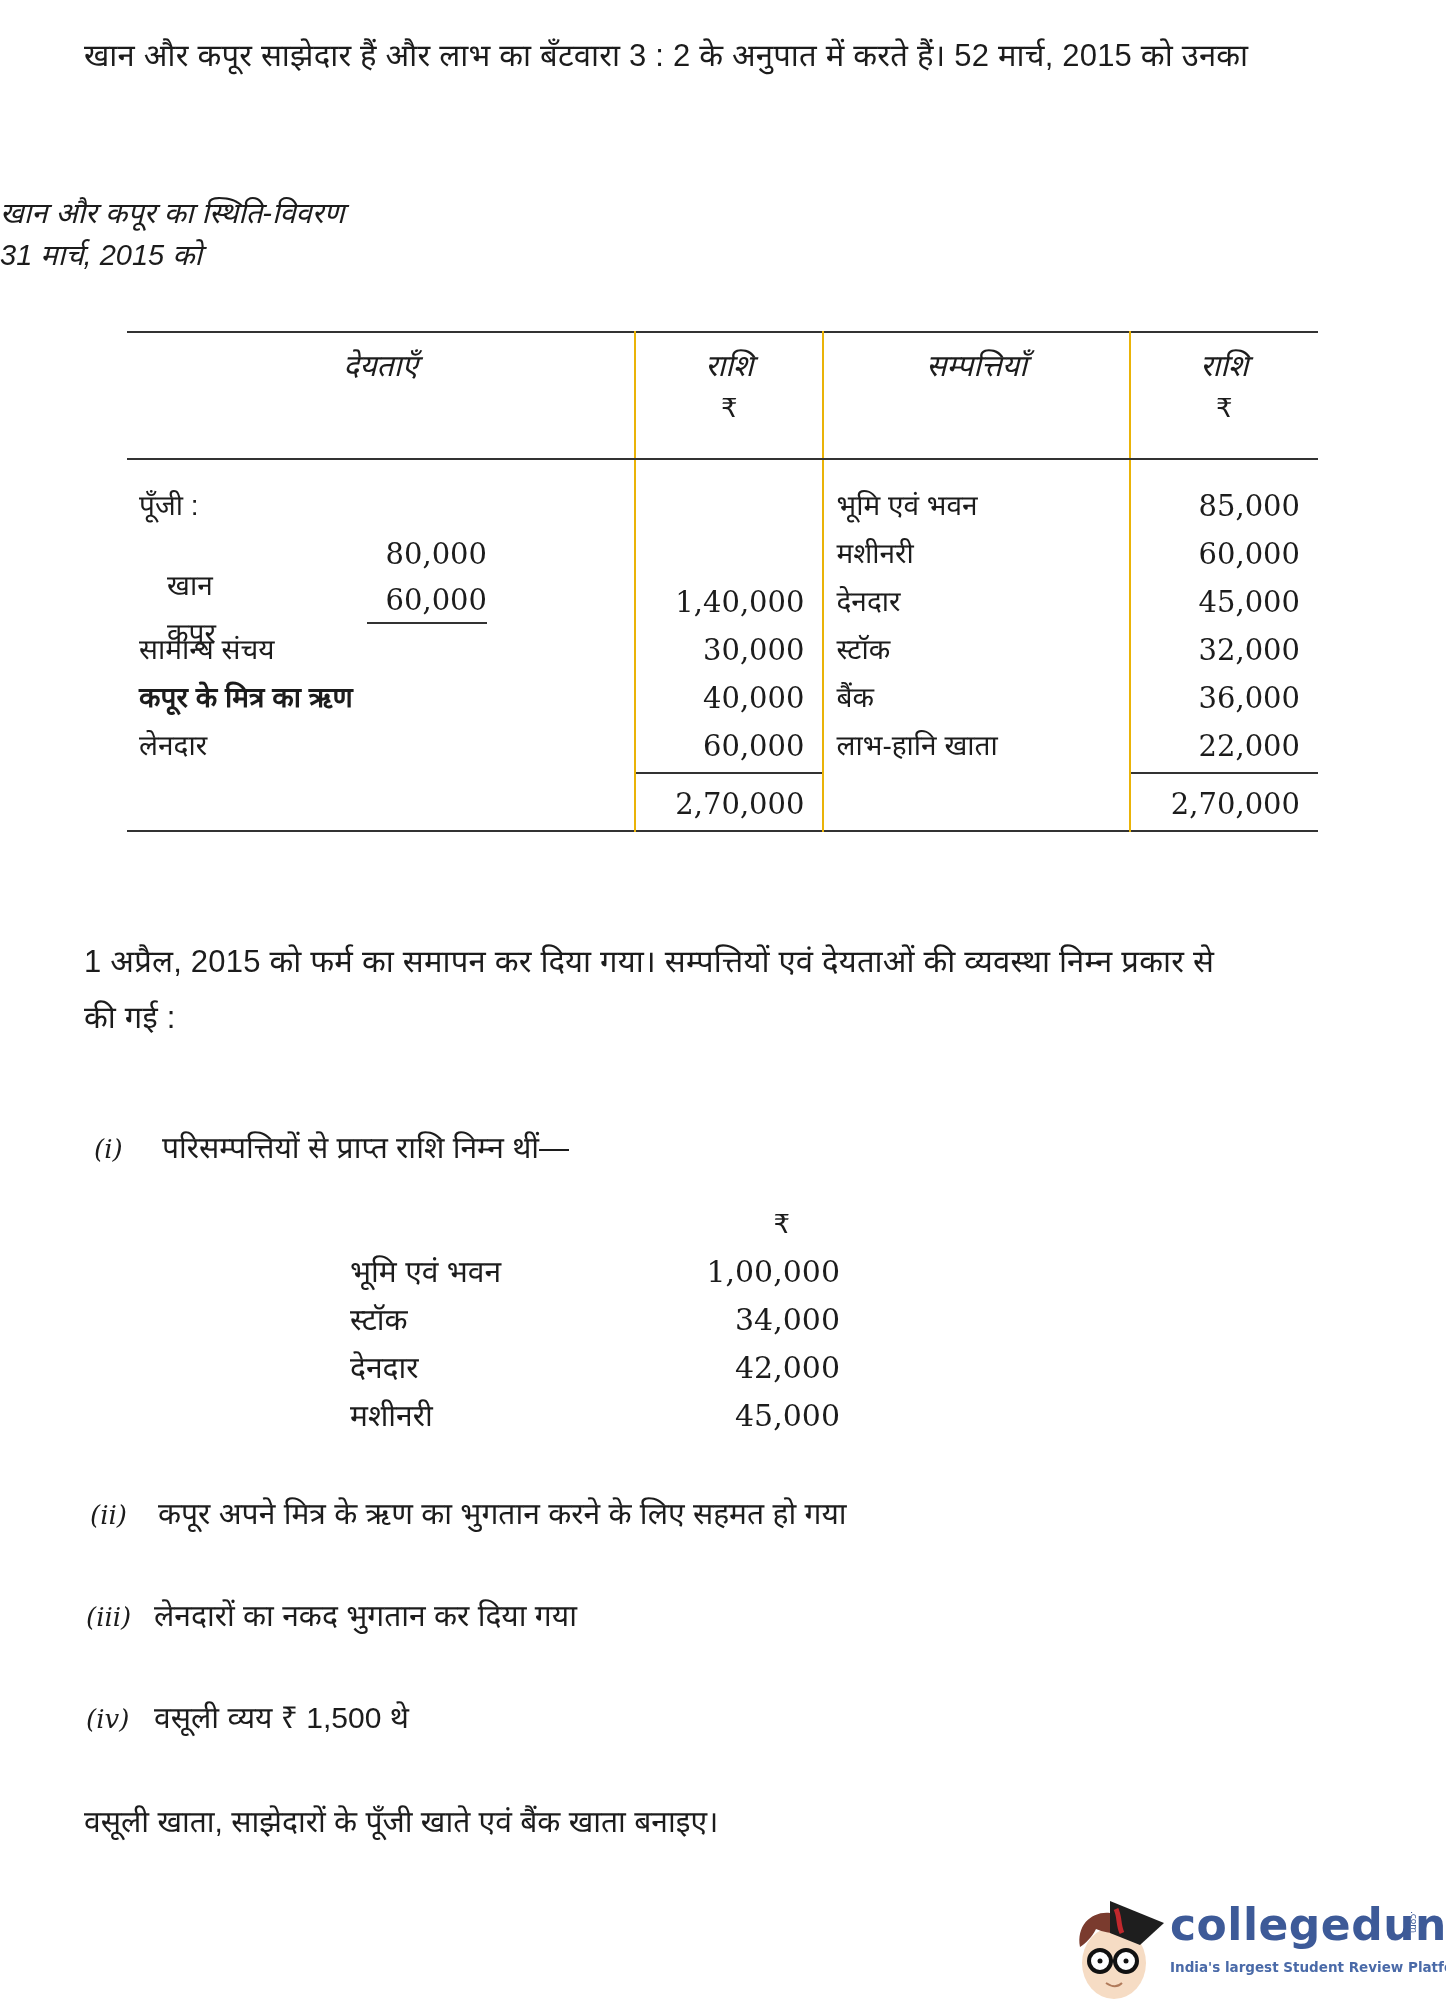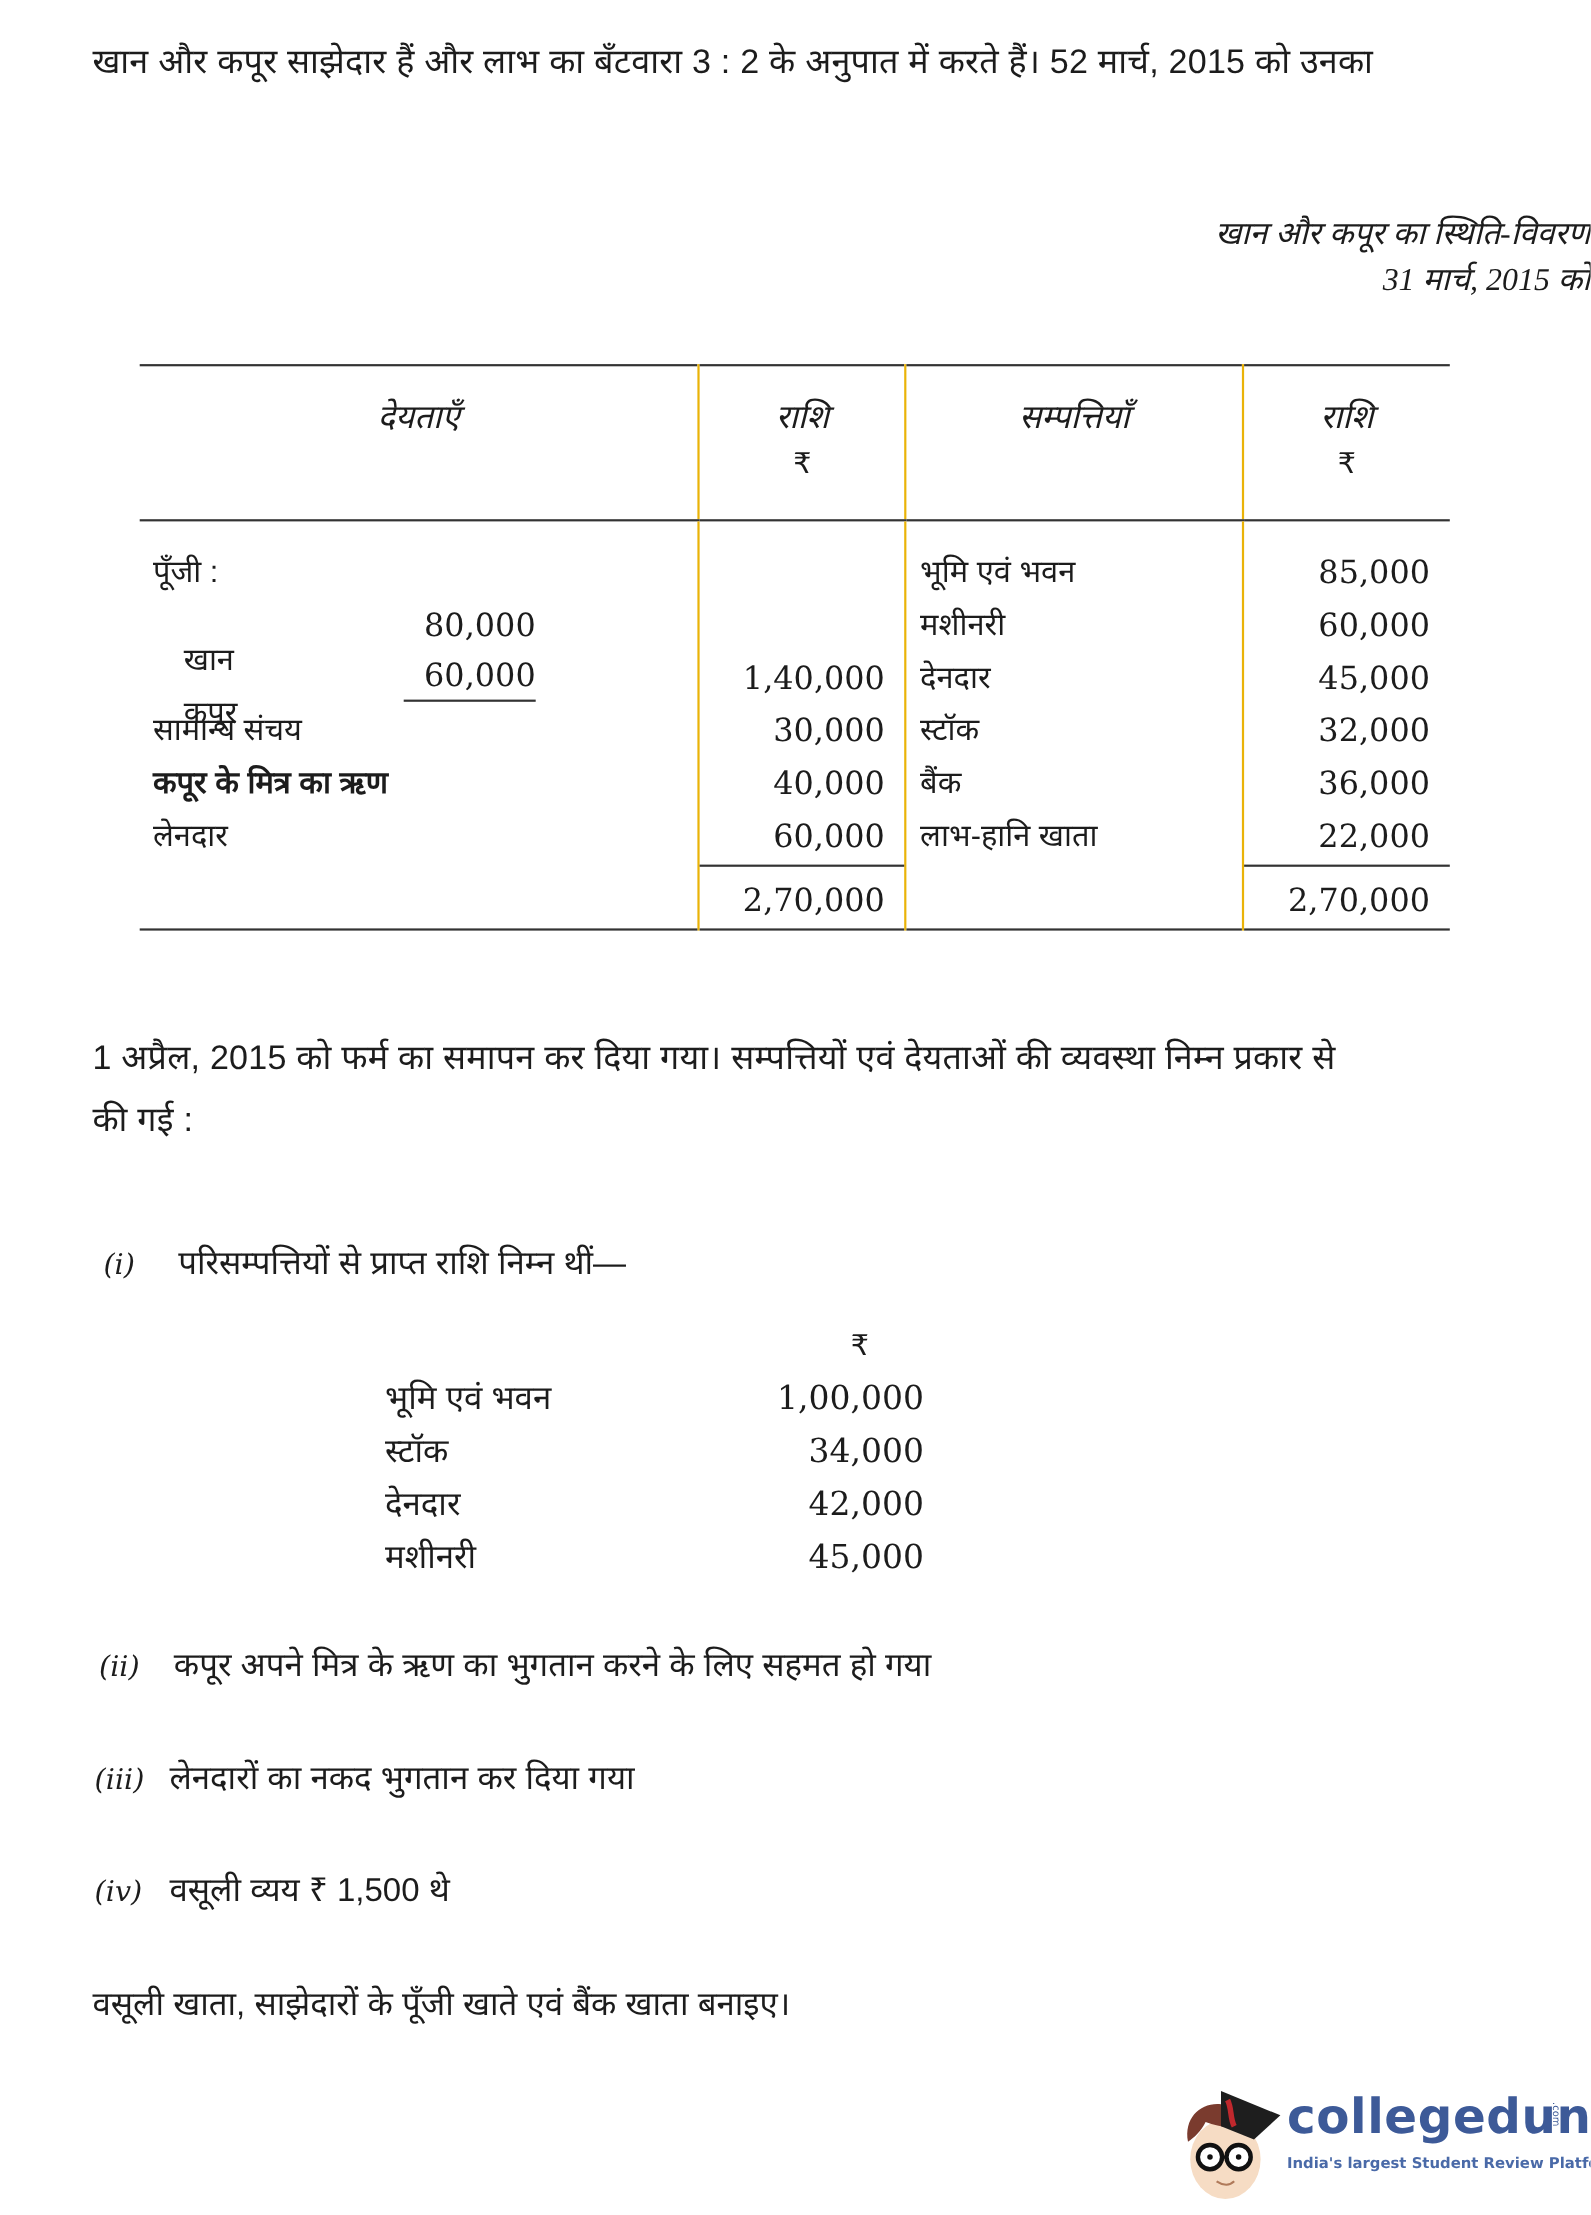--- a/index.html
+++ b/index.html
@@ -6,33 +6,33 @@
     body {
       width: 1446px; height: 2014px; position: relative; overflow: hidden;
       font-family: "DejaVu Serif", serif; color: #1c1c1c;
     }
     .para {
       position: absolute; left: 84px; width: 1280px;
       font-family: "Liberation Sans", sans-serif; font-size: 31px;
       line-height: 56px; letter-spacing: 0.2px;
     }
     .caption {
-      position: absolute; left: 0; width: 1446px; text-align: right;
-      font-family: Liberation Serif, serif; font-style: italic; font-size: 29px;
+      position: absolute; left: 0; width: 1446px; text-align: left;
+      font-family: Liberation Sans, sans-serif; font-style: italic; font-size: 29px;
       line-height: 42px;
     }
     table.bs {
       position: absolute; left: 127px; top: 331px; width: 1191px;
       border-collapse: collapse; font-size: 29px;
       border-top: 2px solid #333; border-bottom: 2px solid #333;
     }
     table.bs th {
       font-weight: normal; font-family: "Liberation Sans", sans-serif;
       font-style: italic; font-size: 30px;
-      height: 112px; vertical-align: top; padding-top: 26px;
+      height: 112px; vertical-align: top; padding-top: 12px;
       border-bottom: 2px solid #333; text-align: center; line-height: 42px;
     }
     table.bs td { padding: 0; vertical-align: top; }
     .vl { border-left: 2px solid #eab308; }
     .col-liab { width: 511px; }
     .col-amt1 { width: 186px; }
     .col-asset { width: 305px; }
     .col-amt2 { width: 187px; }
     .cellbox { position: relative; height: 370px; }
     .row {

